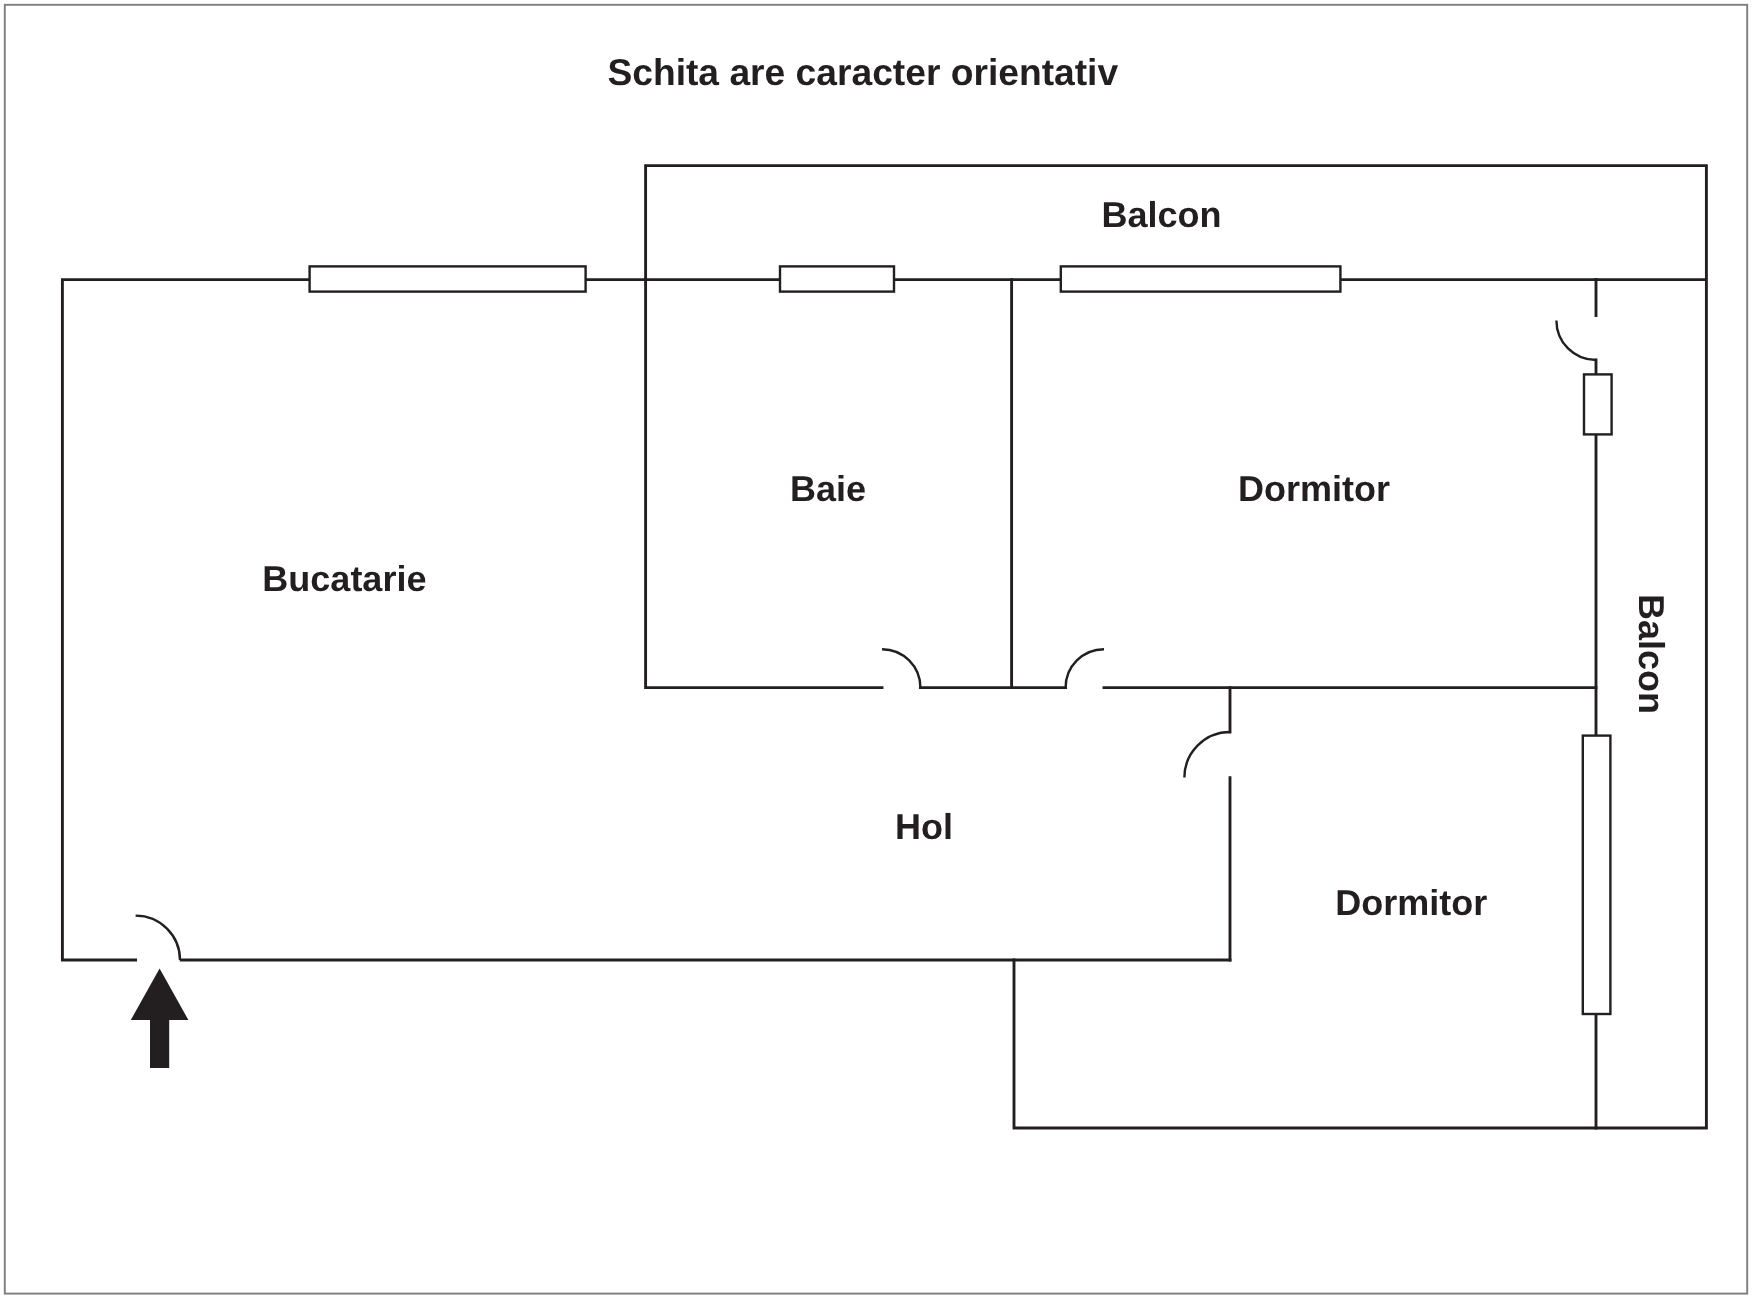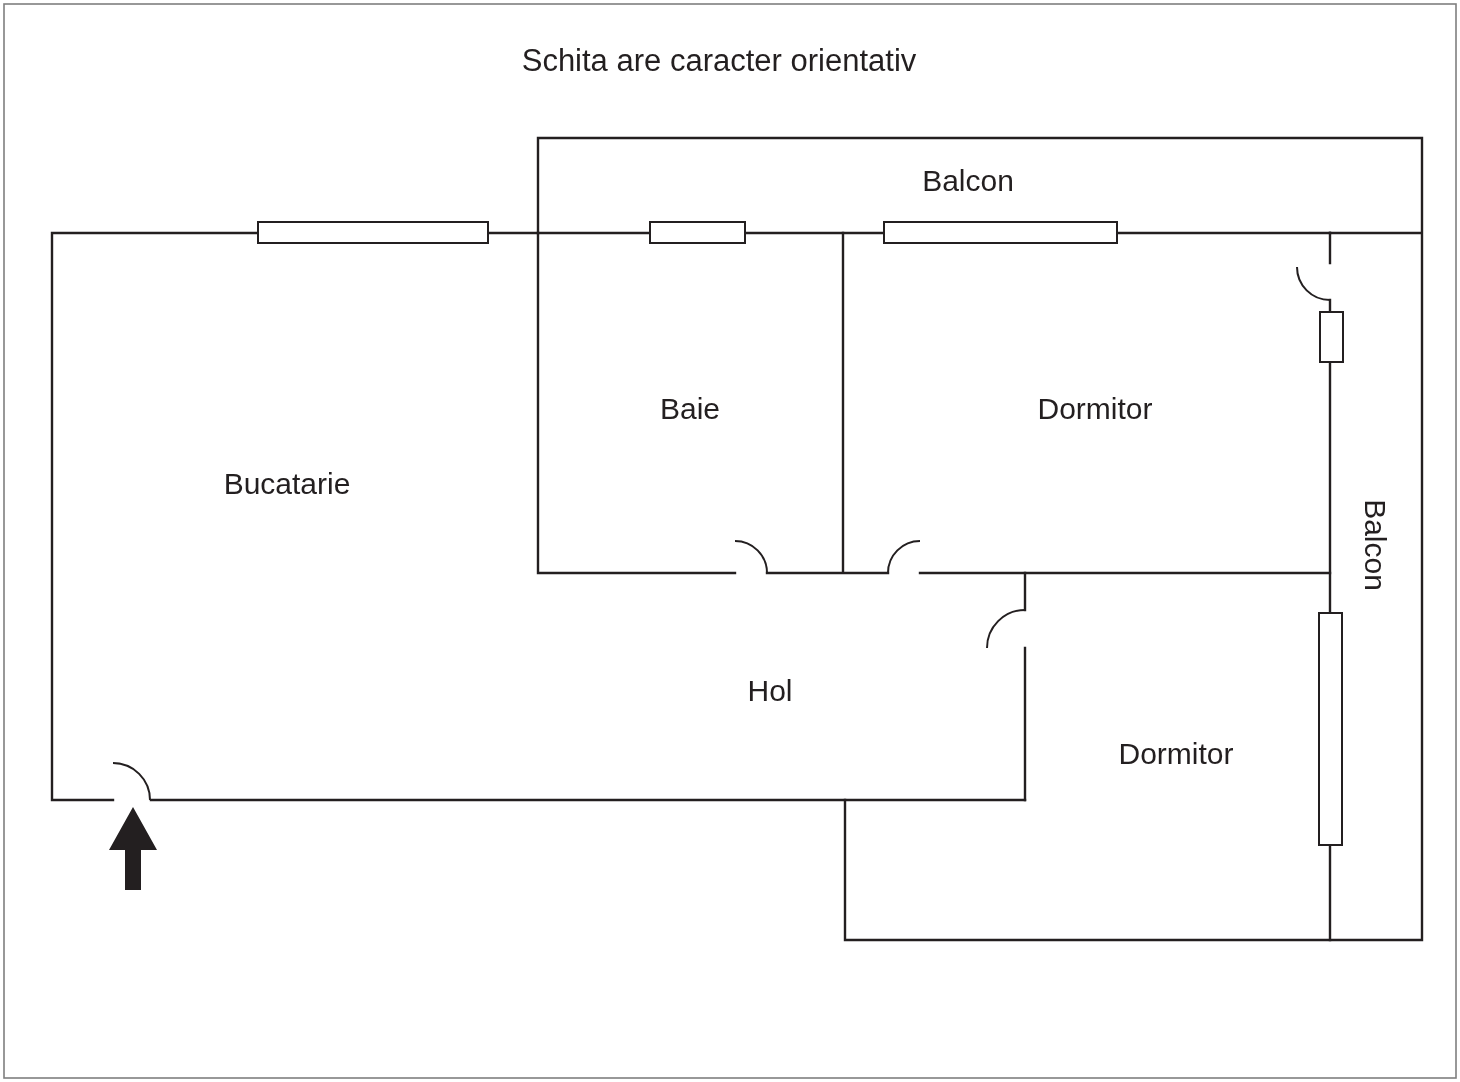--- a/index.html
+++ b/index.html
@@ -9,20 +9,21 @@
     width: 1460px;
     height: 1082px;
     overflow: hidden;
     font-family: "Liberation Sans", sans-serif;
   }
   #stage {
     position: relative;
     width: 1460px;
     height: 1082px;
     background: #ffffff;
+    font-weight: bold;
   }
   svg { display: block; }
   .wall {
     fill: none;
     stroke: #231f20;
     stroke-width: 2.4;
     stroke-linecap: square;
   }
   .frame {
     fill: none;

